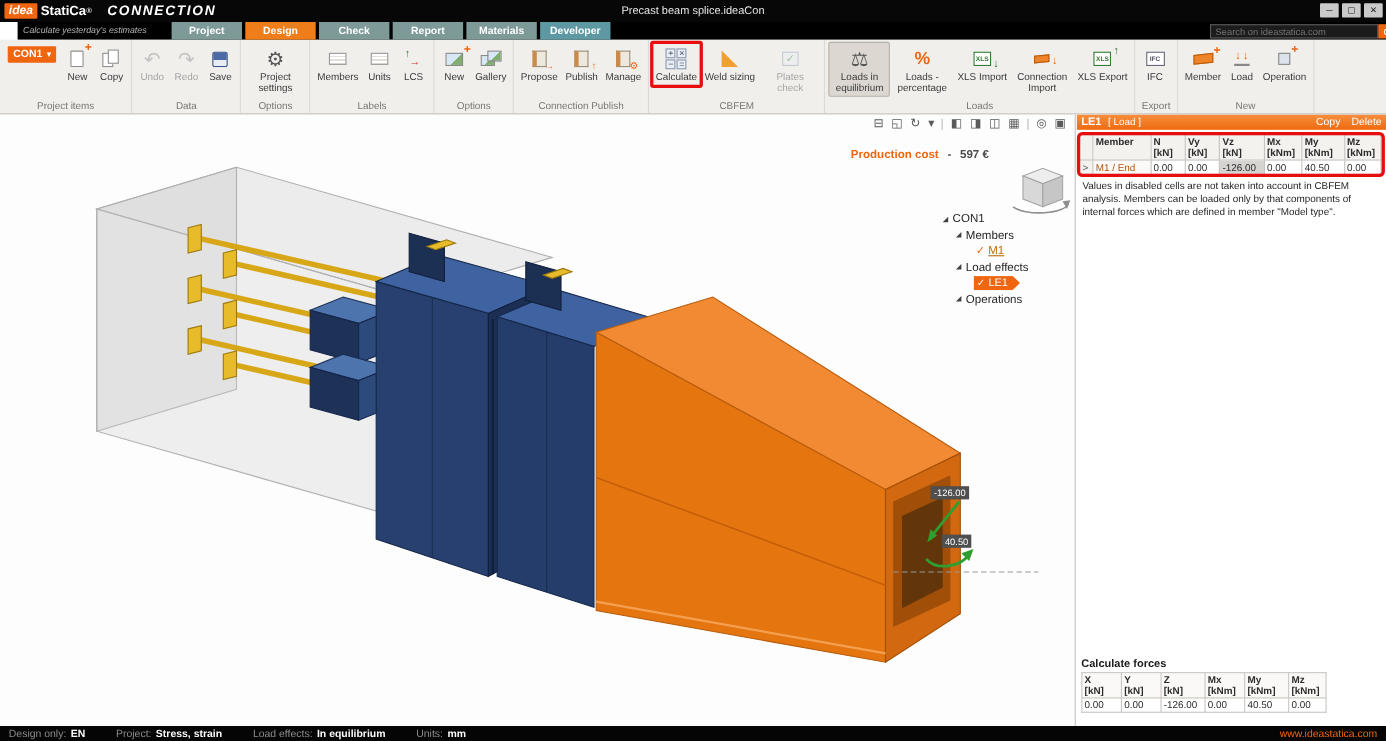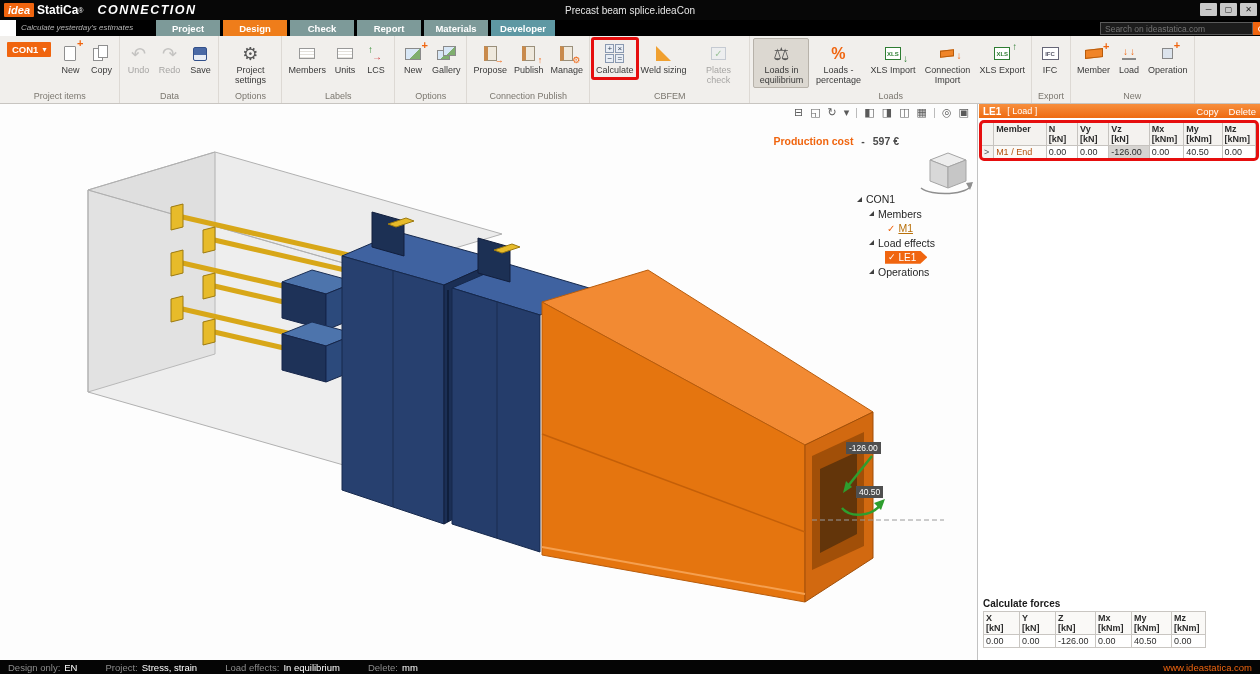--- a/index.html
+++ b/index.html
@@ -128,21 +128,21 @@
 .note{margin:5px 5px;font-size:9px;line-height:1.3;color:#1f1f1f;width:270px}
 .unb{position:absolute;left:4px;bottom:12px}
 .unb-title{font-size:10px;font-weight:bold;margin-bottom:2px;color:#1a1a1a}
 .utable{width:222px;table-layout:fixed}
 .utable th,.utable td{border:1px solid #c9c6c2;padding:1px 2px;text-align:left;white-space:nowrap}
 .utable th{background:#faf9f7;font-weight:bold;vertical-align:top}
 
 
 .statusbar{position:absolute;left:0;top:660px;width:1260px;height:14px;background:#050505;display:flex;align-items:center;padding:0 8px;font-size:9.5px;z-index:20}
 .sb-lbl{color:#8d8d8d;margin-right:4px}
-.sb-val{color:#fff;font-weight:normal;margin-right:28px}
+.sb-val{color:#fff;font-weight:bold;margin-right:28px}
 .sb-site{margin-left:auto;color:#f0650f}
 </style>
 </head>
 <body>
 
 <div class="titlebar">
   <span class="logo-idea">idea</span>
   <span class="logo-statica"><span>StatiCa</span></span>
   <span class="logo-reg">®</span>
   <span class="app-name">CONNECTION</span>
@@ -609,20 +609,21 @@
           <td>0.00</td>
           <td class="dis">-126.00</td>
           <td>0.00</td>
           <td>40.50</td>
           <td>0.00</td>
         </tr>
       </tbody>
     </table>
   </div>
 
+  <div class="note">Values in disabled cells are not taken into account in CBFEM analysis. Members can be loaded only by that components of internal forces which are defined in member "Model type".</div>
 
   <div class="unb">
     <div class="unb-title">Calculate forces</div>
     <table class="utable">
       <colgroup>
         <col style="width:36px">
           <col style="width:36px">
           <col style="width:40px">
         <col style="width:36px">
           <col style="width:40px">
@@ -652,16 +653,16 @@
   </div>
 </div>
 
 <div class="statusbar">
   <span class="sb-lbl">Design only:</span>
   <span class="sb-val">EN</span>
   <span class="sb-lbl">Project:</span>
   <span class="sb-val">Stress, strain</span>
   <span class="sb-lbl">Load effects:</span>
   <span class="sb-val">In equilibrium</span>
-  <span class="sb-lbl">Delete:</span>
+  <span class="sb-lbl">Units:</span>
   <span class="sb-val">mm</span>
   <span class="sb-site">www.ideastatica.com</span>
 </div>
 
 </body></html>

